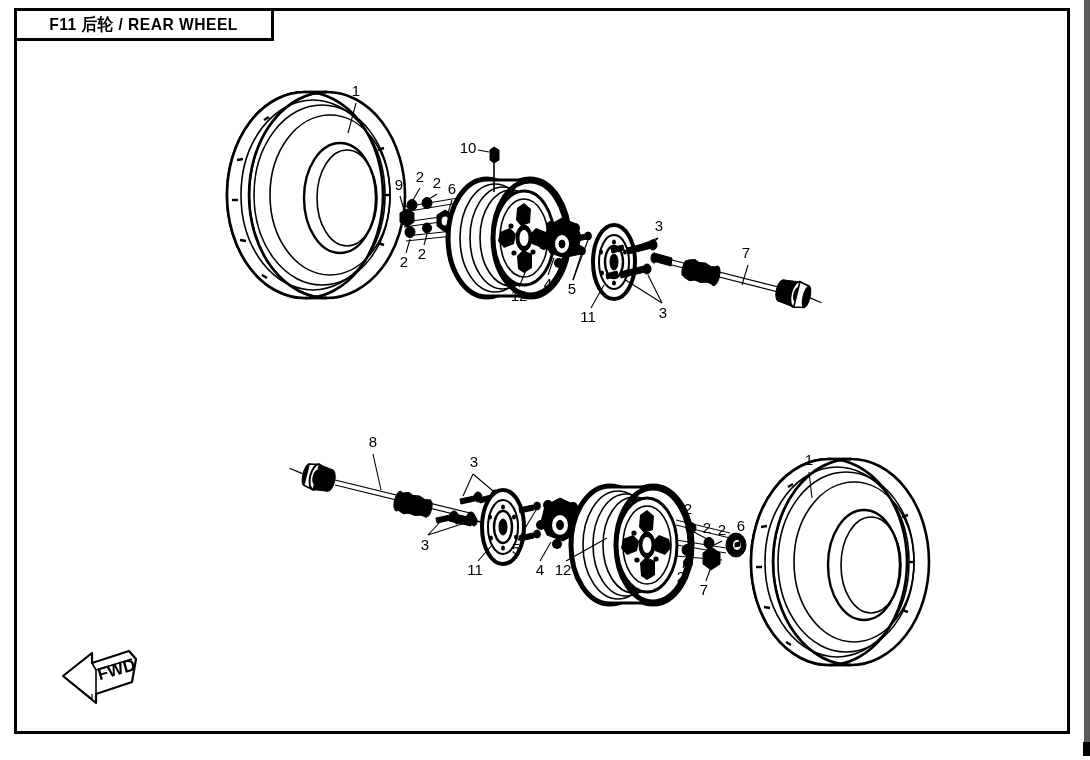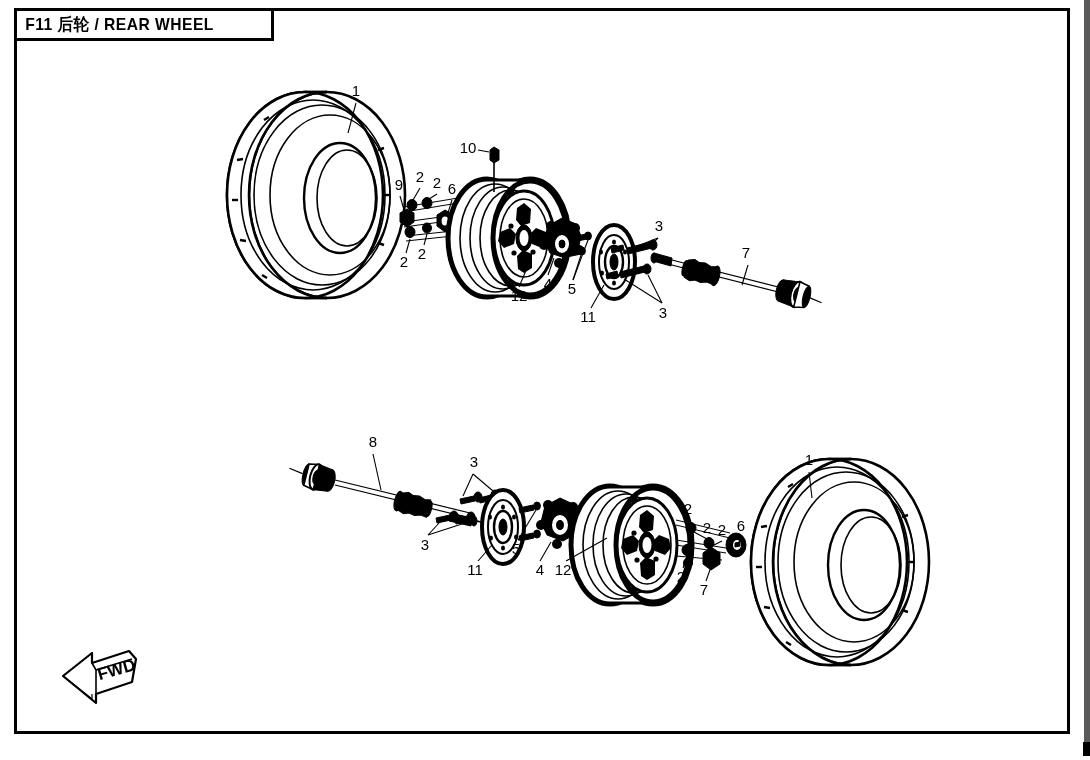--- a/index.html
+++ b/index.html
@@ -34,20 +34,21 @@
     position: absolute;
     left: 14px;
     top: 8px;
     width: 260px;
     height: 33px;
     border: 3px solid #000000;
     box-sizing: border-box;
     background: #ffffff;
     display: flex;
     align-items: center;
+    justify-content: center;
     z-index: 6;
   }
   #title-text {
     font-family: "Liberation Sans", sans-serif;
     font-size: 17px;
     font-weight: bold;
     letter-spacing: 0.5px;
     color: #000000;
     white-space: nowrap;
     transform: scaleX(0.92);

